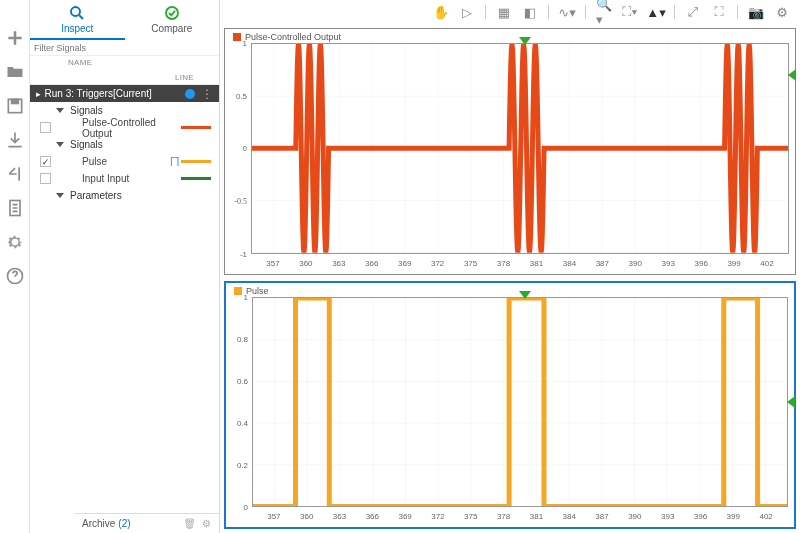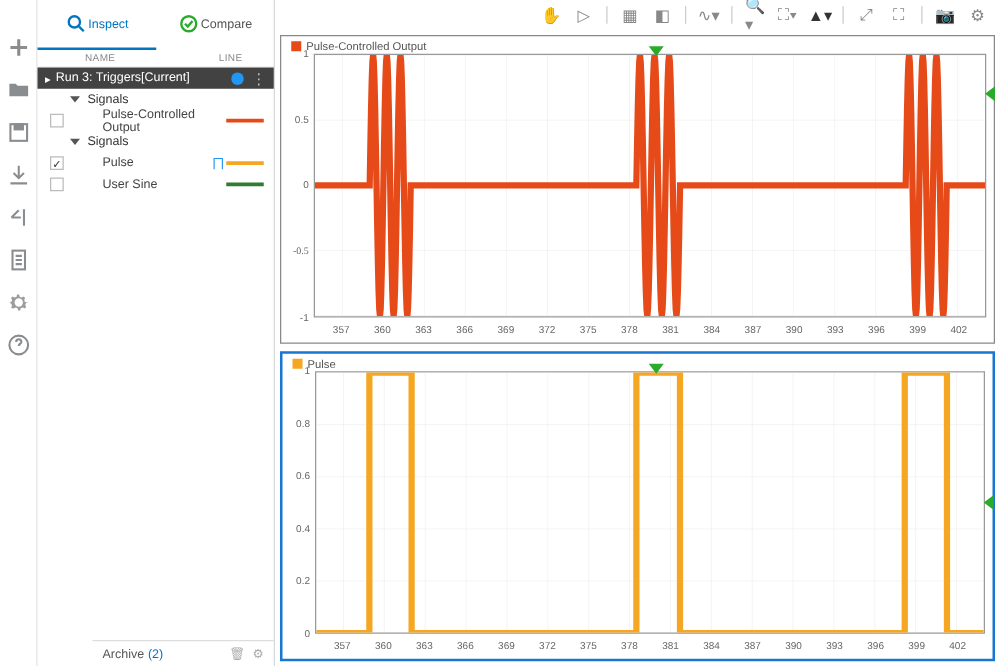--- a/index.html
+++ b/index.html
@@ -6,27 +6,27 @@
   html, body { width: 800px; height: 533px; overflow: hidden; background: #fff; }
   .app { display: flex; width: 100%; height: 100%; }
 
   
   .rail { width: 30px; background: #fff; border-right: 1px solid #e5e5e5; padding-top: 28px; display: flex; flex-direction: column; align-items: center; gap: 14px; }
   .rail .ico { width: 20px; height: 20px; color: #8a8d8f; display:flex; align-items:center; justify-content:center; cursor:pointer; }
 
   
   .sidebar { width: 190px; display:flex; flex-direction:column; border-right: 1px solid #d8d8d8; position: relative;}
   .tabs { display:flex; height: 40px; }
-  .tab { flex:1; display:flex; flex-direction:row; align-items:center; justify-content:center; font-size: 10px; color:#555; cursor:pointer; gap:1px; border-bottom: 2px solid transparent;}
+  .tab { flex:1; display:flex; flex-direction:column; align-items:center; justify-content:center; font-size: 10px; color:#555; cursor:pointer; gap:1px; border-bottom: 2px solid transparent;}
   .tab.active { color:#0076c0; border-bottom-color:#0076c0;}
   .tab svg { width:18px; height:18px; }
   .filter { height: 16px; font-size: 9px; color:#aaa; padding: 2px 4px; border:none; width:100%; background:#fff; outline:none; border-bottom:1px solid #eee;}
   .th-row { display:flex; font-size:8px; color:#888; padding: 2px 0 2px 8px; letter-spacing:0.3px; border-bottom:1px solid #eee;}
   .th-row .cname { flex:1; padding-left: 30px; }
-  .th-row .cline { width: 44px; }
+  .th-row .cline { width: 44px; margin-top: 15px; }
   .run-row { background:#424242; color:#fff; font-size:10px; padding:3px 6px; display:flex; align-items:center; gap:4px; cursor:pointer;}
   .run-row .dot { width:10px;height:10px;border-radius:50%;background:#2196f3; margin-left:auto; margin-right:2px;}
   .run-row .more { color:#bbb; font-size:12px; line-height:8px;}
   .tree { font-size:10px; color:#333; }
   .group { padding:3px 6px 3px 26px; display:flex; align-items:center; gap:4px; cursor:pointer;}
   .group::before { content:''; width:0;height:0;border-left:4px solid transparent;border-right:4px solid transparent;border-top:5px solid #555; margin-right:2px;}
   .sig { display:flex; align-items:center; padding:2px 6px 2px 10px; height:17px; cursor:pointer;}
   .sig .cb { width:11px;height:11px;border:1px solid #bbb; margin-right:3px; display:flex;align-items:center;justify-content:center; font-size:9px; color:#333;}
   .sig .nm { flex:1; padding-left: 28px; font-size:10px; color:#444;}
   .swatch { width:30px; height:3px; margin-right:2px; }
@@ -118,20 +118,21 @@
         <span>Inspect</span>
       </div>
       <div class="tab">
         <svg viewBox="0 0 24 24" fill="none" stroke="#2bab2b" stroke-width="2.5">
             <circle cx="12" cy="12" r="8"></circle>
             <path d="M8 12l3 3 5-6"></path>
           </svg>
         <span>Compare</span>
       </div>
     </div>
+    <input class="filter" placeholder="Filter Signals" style="">
     <div class="th-row">
       <span class="cname">NAME</span>
       <span class="cline">LINE</span>
     </div>
     <div class="run-row">
       <span style="font-size:9px">▸</span>
       <span>Run 3: Triggers[Current]</span>
       <span class="dot"></span>
       <span class="more">⋮</span>
     </div>
@@ -148,22 +149,25 @@
           <span>Signals</span>
         </div>
       <div class="sig">
           <span class="cb">✓</span>
           <span class="nm">Pulse</span>
           <span class="step-icon">⨅</span>
           <span class="swatch" style="background:#f5a623"></span>
         </div>
       <div class="sig">
           <span class="cb"></span>
-          <span class="nm">User Sine</span>
+          <span class="nm">Input Input</span>
           <span class="swatch" style="background:#2e7d32"></span>
+        </div>
+      <div class="group">
+          <span>Parameters</span>
         </div>
     </div>
     <div class="bottom">
       <div class="bar">
         <span>Archive</span>
         <span class="count">(2)</span>
         <span class="r">
             <span>🗑</span>
             <span>⚙</span>
           </span>

